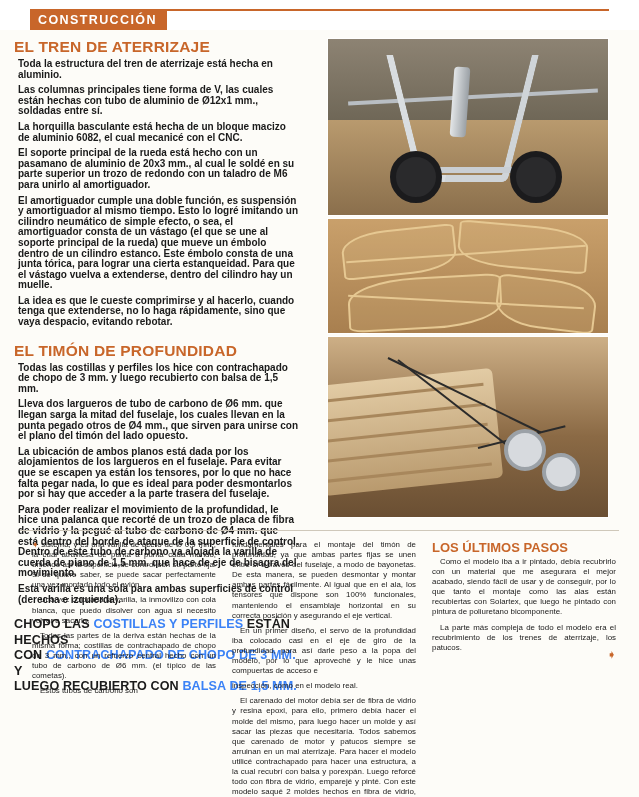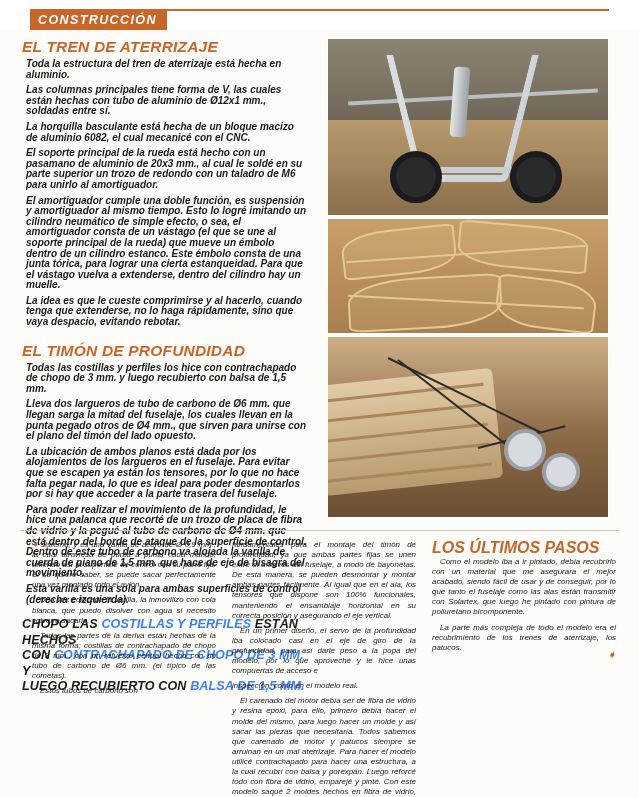--- a/index.html
+++ b/index.html
@@ -12,21 +12,20 @@
     background: #ffffff;
     font-family: "Liberation Sans", sans-serif;
     overflow: hidden;
   }
   .page {
     position: relative;
     width: 639px;
     height: 797px;
     background: #fdfcf8;
     box-sizing: border-box;
-    font-style: italic;
   }
 
   
   .header-band {
     position: absolute;
     left: 0;
     top: 0;
     width: 639px;
     height: 30px;
     background: #ffffff;
@@ -56,21 +55,21 @@
   .top-area {
     position: absolute;
     left: 0;
     top: 30px;
     width: 639px;
     height: 495px;
   }
 
   .left-col {
     position: absolute;
-    left: 22px;
+    left: 14px;
     top: 8px;
     width: 290px;
   }
 
   .section-title {
     color: #c8662a;
     font-size: 15.5px;
     font-weight: bold;
     letter-spacing: 0.2px;
     margin: 0 0 3px 0;
@@ -244,21 +243,21 @@
     color: #1a1a1a;
     text-align: justify;
   }
   .col-1 { left: 12px; }
   .col-2 { left: 212px; }
   .col-3 { left: 412px; }
   .col p { margin: 0 0 5px 0; text-indent: 8px; }
   .col p.noind { text-indent: 0; }
   .col h3 {
     color: #c8662a;
-    font-size: 16px;
+    font-size: 13px;
     font-weight: bold;
     margin: 2px 0 4px 0;
     line-height: 11px;
     text-indent: 0;
   }
   .arrow-start {
     color: #c8662a;
     font-weight: bold;
   }
   .end-arrow {
@@ -374,20 +373,20 @@
 
     <div class="col col-2">
       <p class="noind">fundamentales para el montaje del timón de profundidad, ya que ambas partes fijas se unen entre sí a través del fuselaje, a modo de bayonetas. De esta manera, se pueden desmontar y montar ambas partes fácilmente. Al igual que en el ala, los tensores que dispone son 100% funcionales, manteniendo el ensamblaje horizontal en su correcta posición y asegurando el eje vertical.</p>
       <p>En un primer diseño, el servo de la profundidad iba colocado casi en el eje de giro de la profundidad, para así darle peso a la popa del modelo, por lo que aproveché y le hice unas compuertas de acceso e</p>
       <p class="noind">inspección, como en el modelo real.</p>
       <p>El carenado del motor debía ser de fibra de vidrio y resina epoxi, para ello, primero debía hacer el molde del mismo, para luego hacer un molde y así sacar las piezas que necesitaría. Todos sabemos que carenado de motor y patucos siempre se arruinan en un mal aterrizaje. Para hacer el modelo utilicé contrachapado para hacer una estructura, a la cual recubrí con balsa y porexpán. Luego reforcé todo con fibra de vidrio, emparejé y pinté. Con este modelo saqué 2 moldes hechos en fibra de vidrio, luego finalmente pude</p>
     </div>
 
     <div class="col col-3">
       <h3>LOS ÚLTIMOS PASOS</h3>
-      <p>Como el modelo iba a ir pintado, debía recubrirlo con un material que me asegurara el mejor acabado, siendo fácil de usar y de conseguir, por lo que tanto el fuselaje como las alas están transmitir con Solartex, que luego he pintado con pintura de poliuretano bicomponente.</p>
+      <p>Como el modelo iba a ir pintado, debía recubrirlo con un material que me asegurara el mejor acabado, siendo fácil de usar y de conseguir, por lo que tanto el montaje como las alas están recubiertas con Solartex, que luego he pintado con pintura de poliuretano bicomponente.</p>
       <p>La parte más compleja de todo el modelo era el recubrimiento de los trenes de aterrizaje, los patucos.</p>
       <span class="end-arrow">➧</span>
     </div>
 
   </div>
 
 </div>
 
 </body></html>

